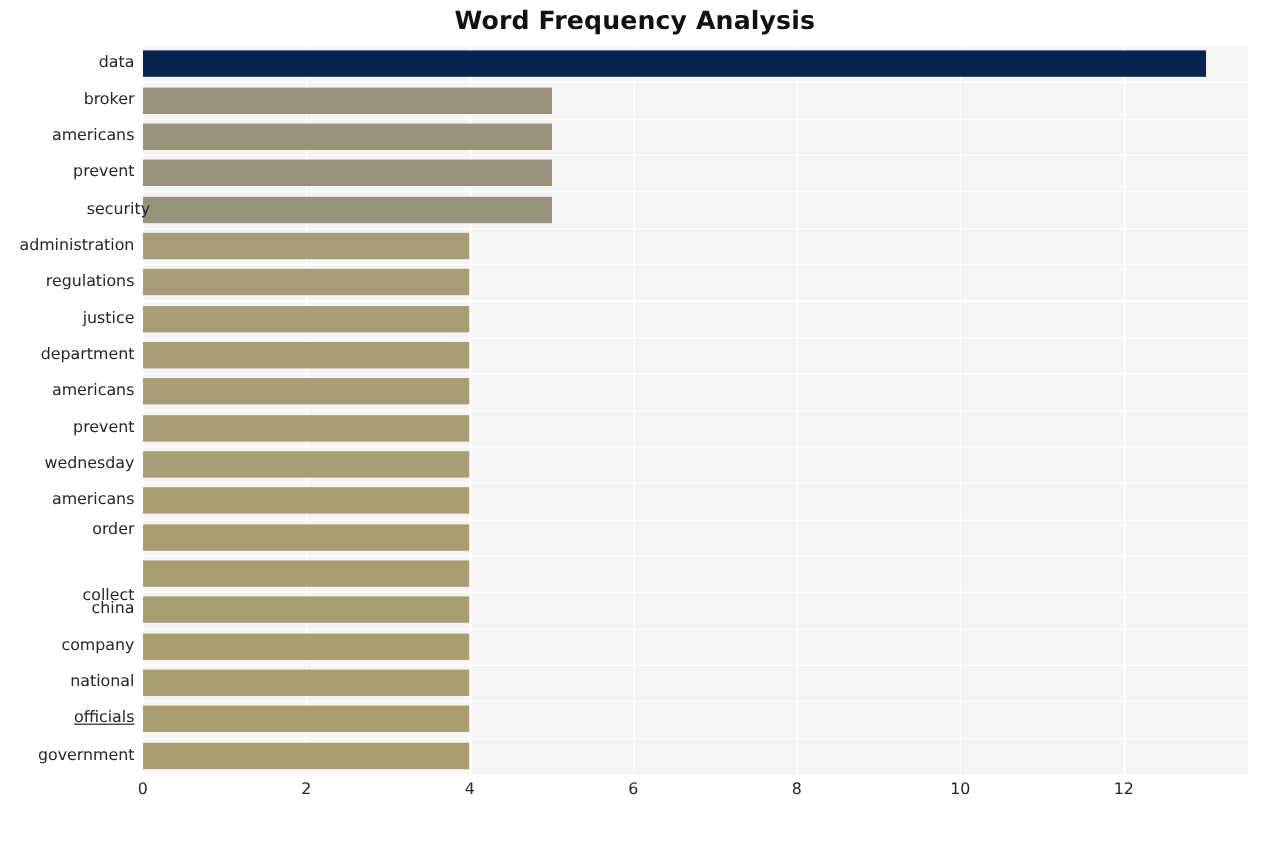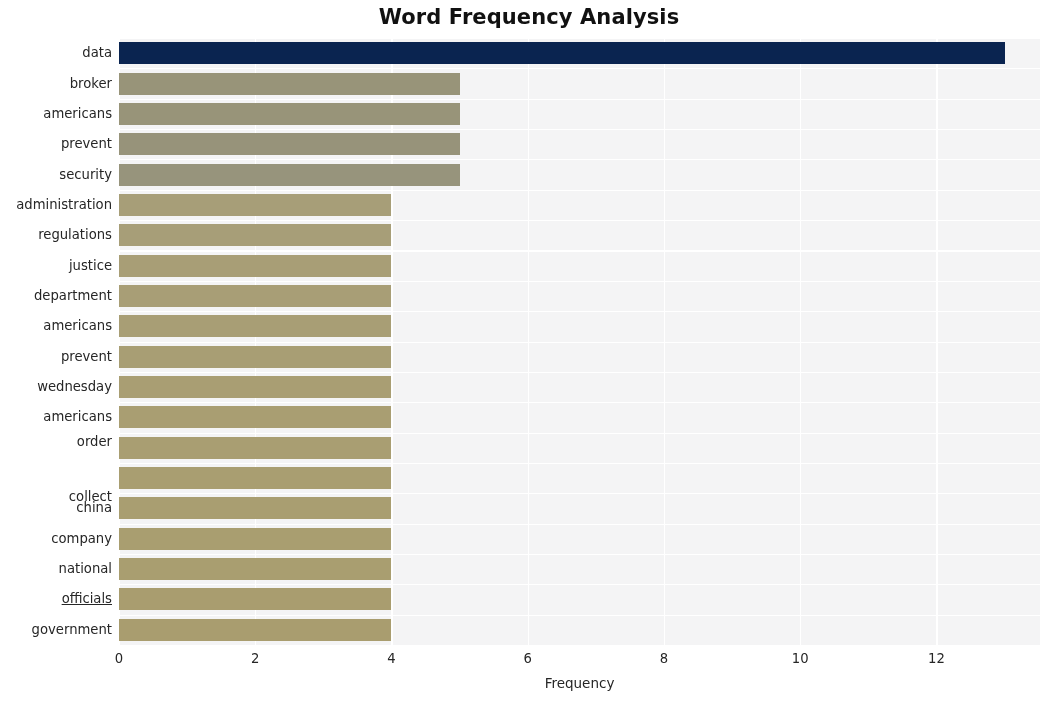--- a/index.html
+++ b/index.html
@@ -163,21 +163,21 @@
         <div class="bar" title="officials: 4" style="left: 0px; top: 550.475px; width: 272.485px; background: rgb(169, 157, 111);"></div>
         <div class="bar" title="government: 4" style="left: 0px; top: 580.825px; width: 272.485px; background: rgb(169, 157, 111);"></div>
       </div>
   </div>
 
   <div id="ytick-layer">
       <div class="ytick-inner" style="top: 46.175px;">data</div>
       <div class="ytick-inner" style="top: 76.525px;">broker</div>
       <div class="ytick-inner" style="top: 106.875px;">americans</div>
       <div class="ytick-inner" style="top: 137.225px;">prevent</div>
-      <div class="ytick-inner" style="top: 167.575px;">security</div>
+      <div class="ytick-inner" style="top: 167.575px; padding-left: 13px;">security</div>
       <div class="ytick-inner" style="top: 197.925px;">administration</div>
       <div class="ytick-inner" style="top: 228.275px;">regulations</div>
       <div class="ytick-inner" style="top: 258.625px;">justice</div>
       <div class="ytick-inner" style="top: 288.975px;">department</div>
       <div class="ytick-inner" style="top: 319.325px;">americans</div>
       <div class="ytick-inner" style="top: 349.675px;">prevent</div>
       <div class="ytick-inner" style="top: 380.025px;">wednesday</div>
       <div class="ytick-inner" style="top: 410.375px;">americans</div>
       <div class="ytick-inner" style="top: 435px;">order</div>
       <div class="ytick-inner" style="top: 450px; margin-top: 40px;">collect</div>
@@ -190,15 +190,14 @@
   <div id="xtick-layer">
       <div class="xtick" style="left: 119px;">0</div>
       <div class="xtick" style="left: 255.243px;">2</div>
       <div class="xtick" style="left: 391.485px;">4</div>
       <div class="xtick" style="left: 527.728px;">6</div>
       <div class="xtick" style="left: 663.97px;">8</div>
       <div class="xtick" style="left: 800.213px;">10</div>
       <div class="xtick" style="left: 936.456px;">12</div>
     </div>
 
-  <div id="xlabel">Frequency</div>
 
 </div>
 
 </body></html>

